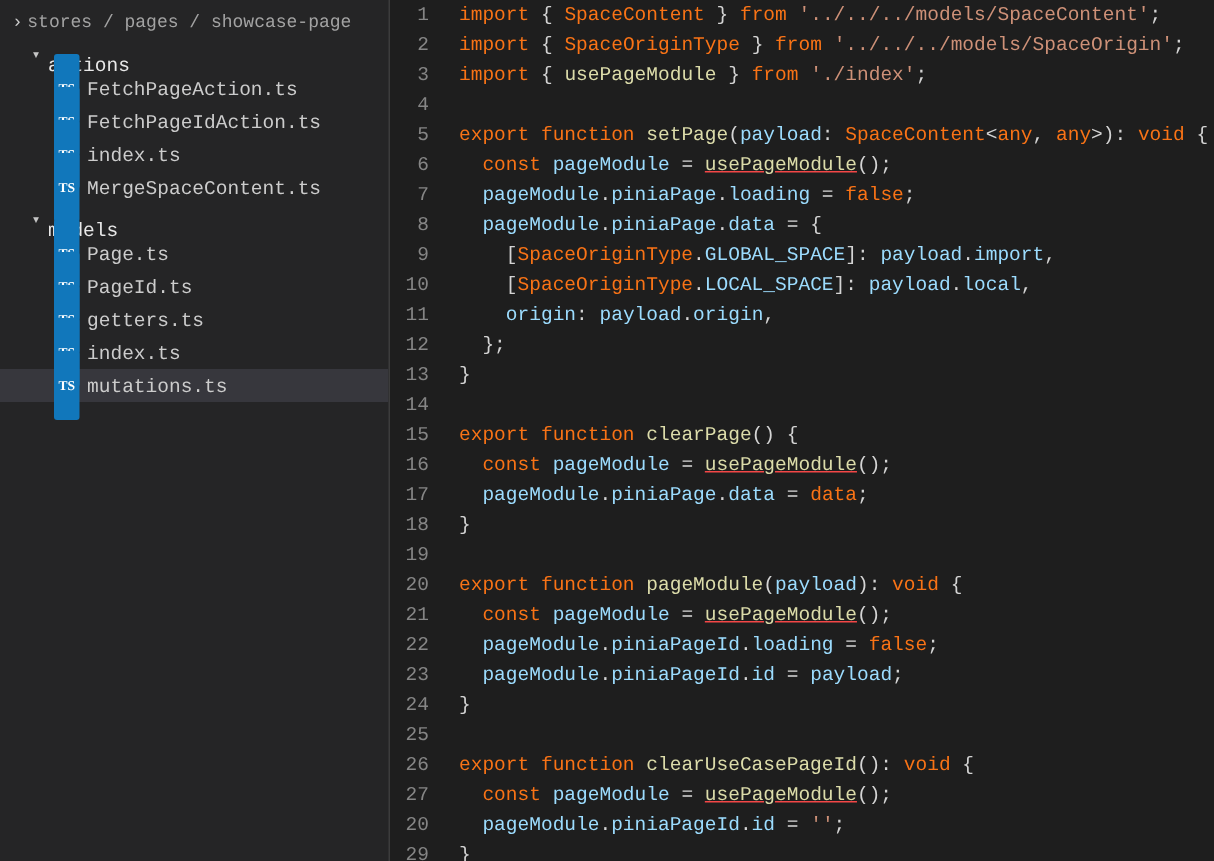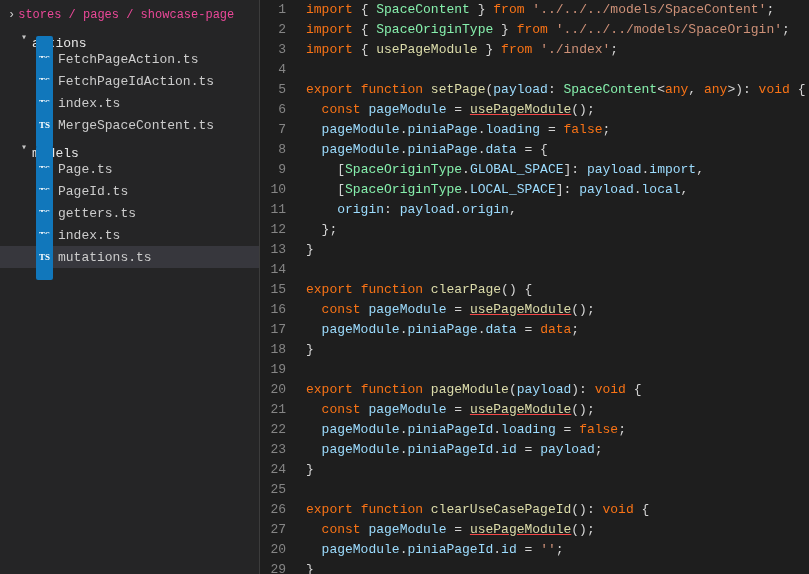--- a/index.html
+++ b/index.html
@@ -108,42 +108,42 @@
       font-size: 13px;
       padding-left: 4px;
     }
 
     
     .kw { color: #f97316; margin-top: 44px; }         
     .fn { color: #dcdcaa; }         
     .str { color: #ce9178; }        
     .punc { color: #d4d4d4; }       
     .var { color: #9cdcfe; }        
-    .type { color: #86efac; }       
+    .type { color: #f97316; }       
     .prop { color: #9cdcfe; }
 
     ::-webkit-scrollbar {
       width: 8px;
       height: 8px;
     }
     ::-webkit-scrollbar-track {
       background: #1e1e1e;
     }
     ::-webkit-scrollbar-thumb {
       background: #424242;
     }
   </style>
 </head>
 <body>
 
 <div class="sidebar">
 
   <div class="sidebar-item" style="color:#cccccc; padding-left:8px; font-size:12px;">
     <span style="margin-right:3px;">›</span>
-    <span style="color:#ec4899; font-size:12px;">stores / pages / showcase-page</span>
+    <span style="color:#a3a3a3; font-size:12px;">stores / pages / showcase-page</span>
   </div>
 
   <div class="sidebar-item" style="padding-left: 16px;">
     <span class="arrow-icon">▾</span>
     <span class="folder-label">actions</span>
   </div>
 
   <div class="sidebar-item" style="padding-left: 36px;">
     <span class="ts-badge">TS</span>
     <span>FetchPageAction.ts</span>

